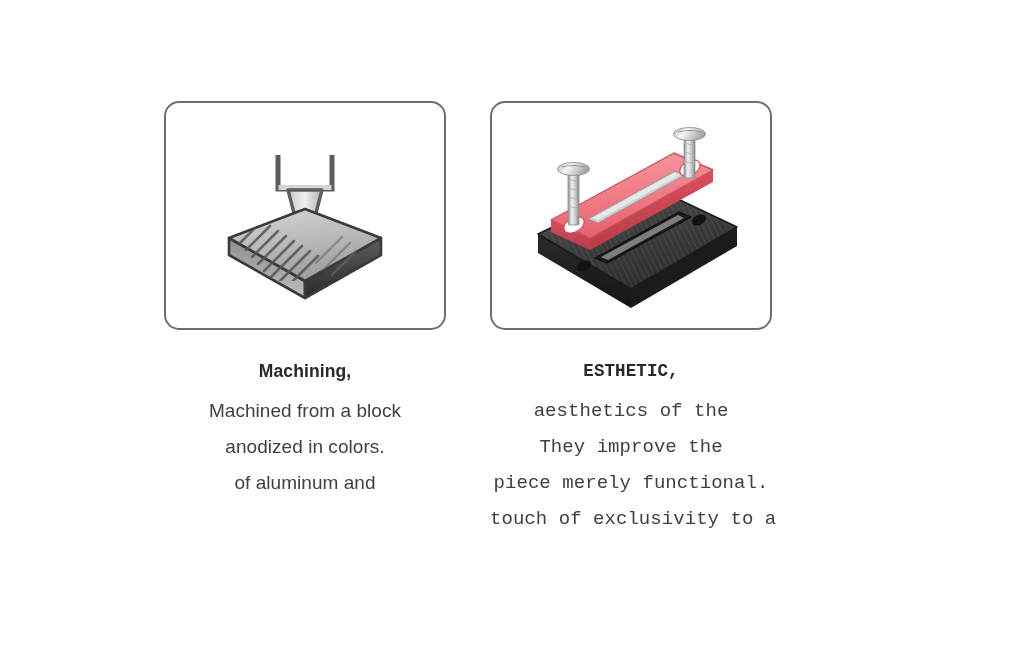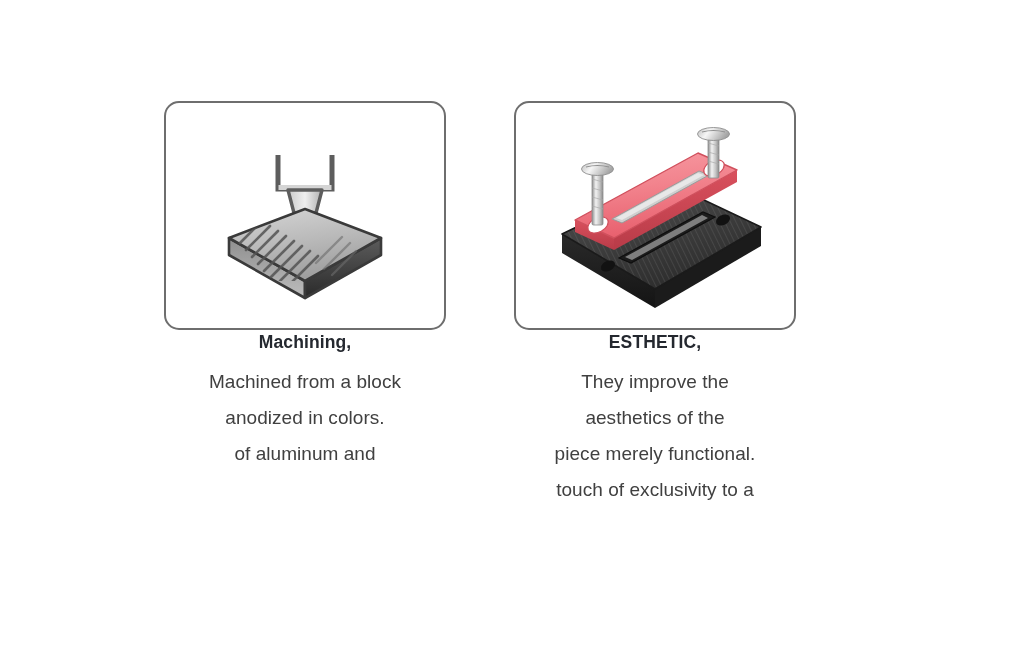--- a/index.html
+++ b/index.html
@@ -23,21 +23,21 @@
     background: #ffffff;
   }
 
   
   .feature {
     position: absolute;
     top: 101px;
     width: 282px;
   }
   .feature-1 { left: 164px; }
-  .feature-2 { left: 514px; }
+  .feature-2 { left: 490px; font-family: Liberation Mono, monospace; }
 
   
   .icon-card {
     position: relative;
     width: 282px;
     height: 229px;
     box-sizing: border-box;
     border: 2px solid #6e6e6e;
     border-radius: 15px;
     background: #ffffff;
@@ -45,20 +45,21 @@
   .icon-card .art {
     position: absolute;
     inset: 0;
     overflow: hidden;
     border-radius: 13px;
   }
   .icon-card svg { display: block; }
 
   
   .caption {
+    margin-top: 29px;
     text-align: center;
   }
   .caption-title {
     font-size: 17.5px;
     font-weight: bold;
     color: #24282f;
     letter-spacing: 0.1px;
     line-height: 24px;
   }
   .caption-body {
@@ -272,21 +273,21 @@
             <ellipse cx="197.5" cy="31" rx="16" ry="6.5" fill="url(#p-head)" stroke="#8d8d8d" stroke-width="0.9"></ellipse>
             <path d="M186 29 Q197.5 26 209 29" fill="none" stroke="#8f8f8f" stroke-width="1.1"></path>
           </g>
         </svg>
       </div>
     </div>
 
     <div class="caption">
       <div class="caption-title">ESTHETIC,</div>
       <div class="caption-body">
+        <span class="ln">aesthetics of the</span>
         <span class="ln">They improve the</span>
-        <span class="ln">aesthetics of the</span>
         <span class="ln">piece merely functional.</span>
         <span class="ln">touch of exclusivity to a</span>
       </div>
     </div>
   </div>
 
 </div>
 
 </body></html>

